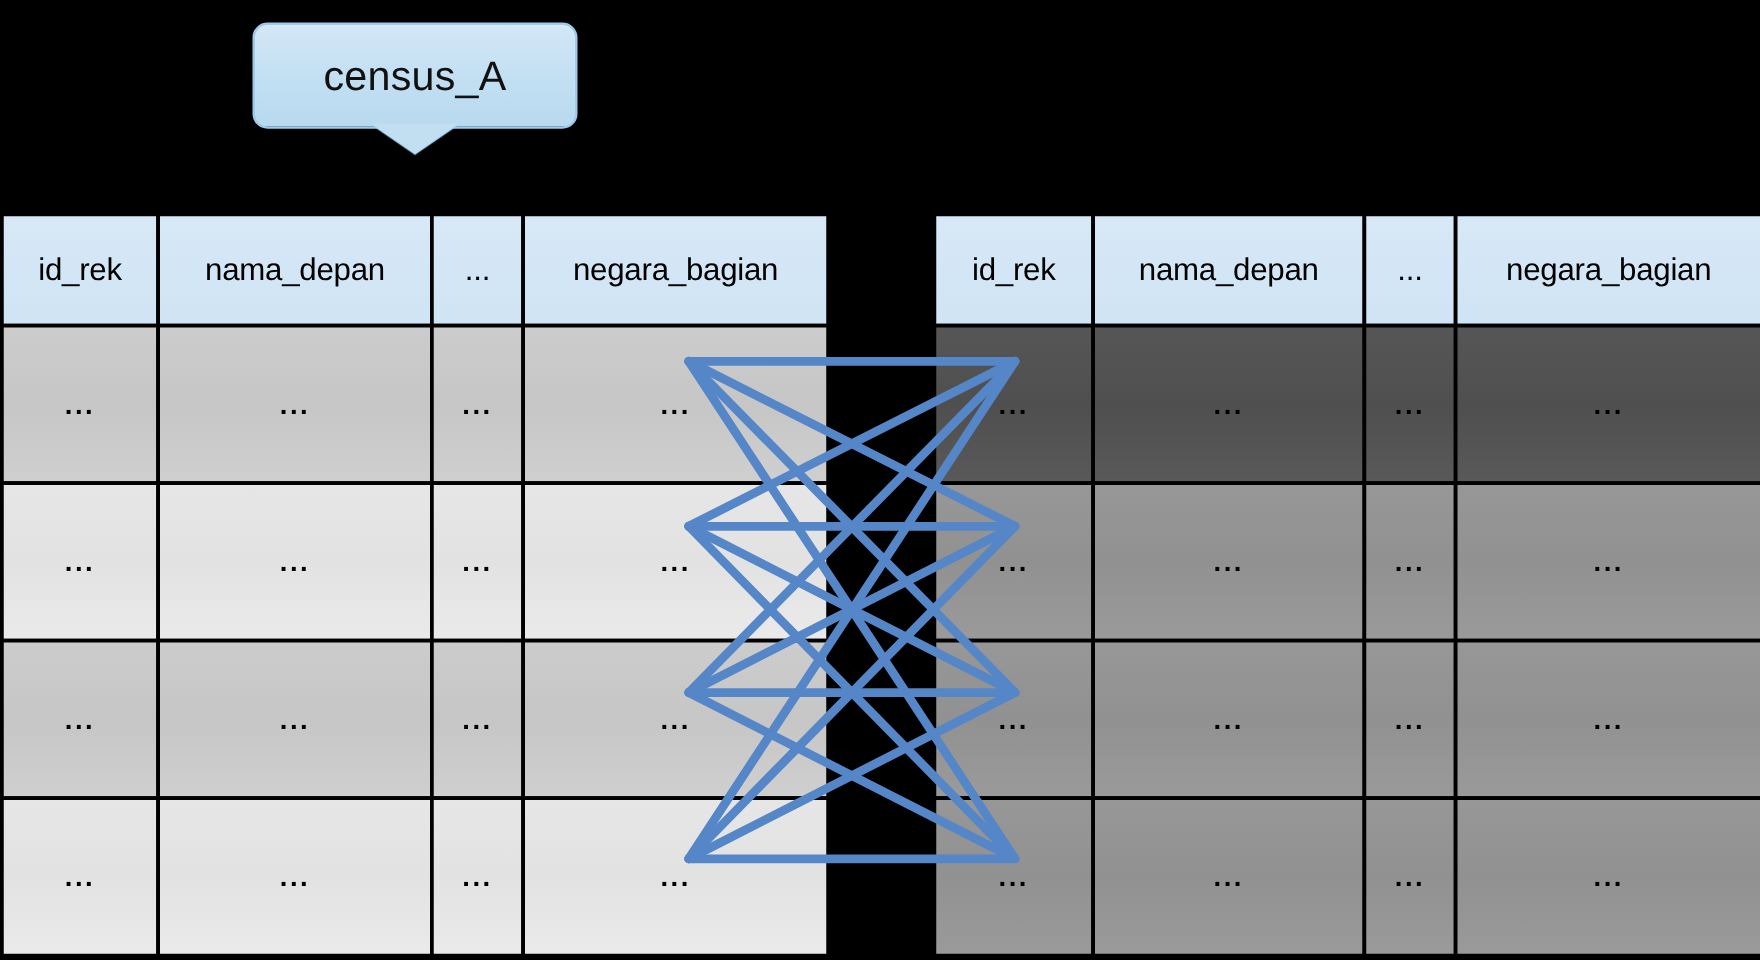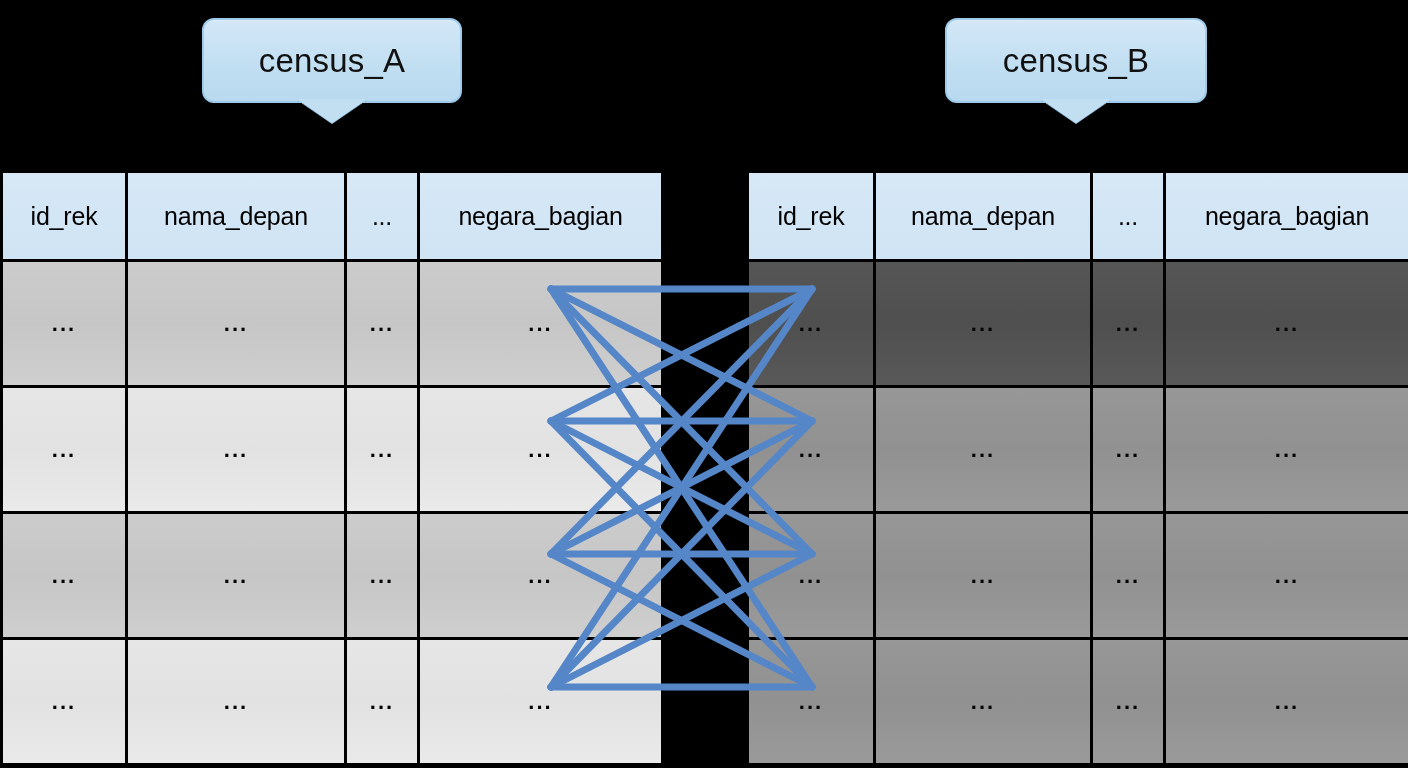--- a/index.html
+++ b/index.html
@@ -66,24 +66,20 @@
 </head>
 <body>
 
 <div id="stage">
 
   <div id="callout-a" class="callout">
     <span class="label">census_A</span>
     <span class="tail"></span>
   </div>
 
-  <div id="callout-b" class="callout">
-    <span class="label">census_B</span>
-    <span class="tail"></span>
-  </div>
 
   <div id="tbl-a" class="tbl">
     <div class="hdr-row">
       <div class="cell hdr-cell c-id">id_rek</div>
       <div class="cell hdr-cell c-name">nama_depan</div>
       <div class="cell hdr-cell c-dots dots">...</div>
       <div class="cell hdr-cell c-state">negara_bagian</div>
     </div>
 
     <div class="row sh0">

